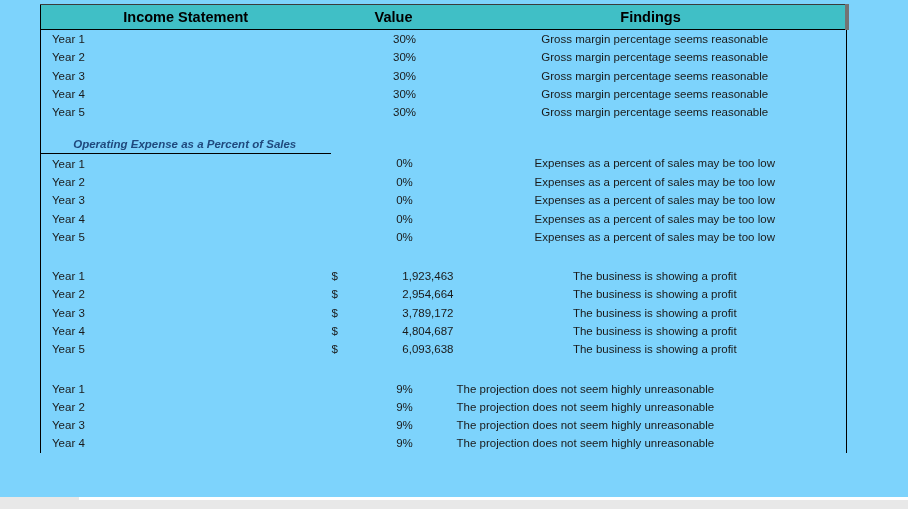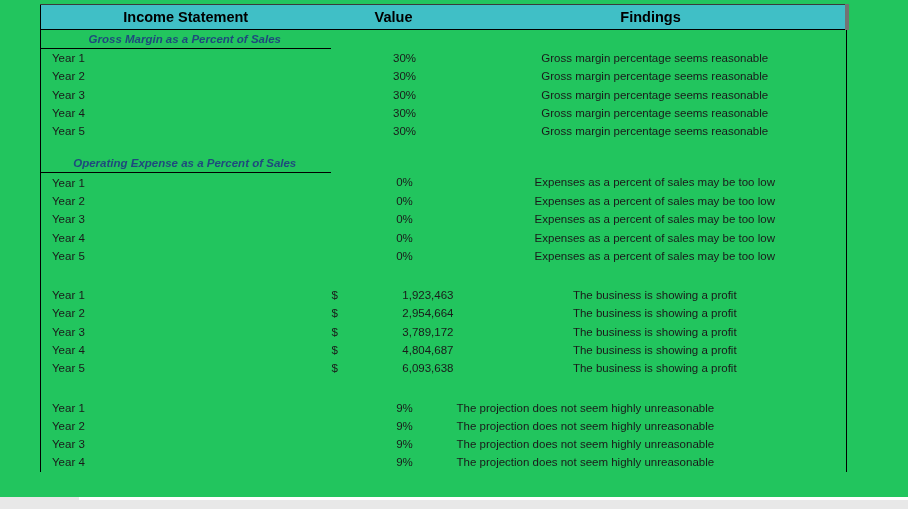--- a/index.html
+++ b/index.html
@@ -13,21 +13,21 @@
     font-family: "Liberation Sans", sans-serif;
     overflow: hidden;
     position: relative;
   }
 
   #sheet {
     position: absolute;
     left: 0; top: 0;
     width: 908px;
     height: 497px;
-    background: #22c55e;
+    background: #7dd3fc;
   }
 
   
   #bottom-strip {
     position: absolute;
     left: 0;
     top: 497px;
     width: 908px;
     height: 12px;
     background: #e8e8e8;
@@ -146,26 +146,20 @@
 
     <thead>
       <tr class="head">
         <td class="h-income">Income Statement</td>
         <td colspan="2">Value</td>
         <td class="h-findings">Findings</td>
       </tr>
     </thead>
 
     <tbody id="table-body">
-        <tr class="section">
-          <td class="sec-title">Gross Margin as a Percent of Sales</td>
-          <td class="sec-blank"></td>
-          <td class="sec-blank"></td>
-          <td class="sec-blank edge-right"></td>
-        </tr>
         <tr>
           <td class="year">Year 1</td>
           <td class="dollar"></td>
           <td class="value pct">30%</td>
           <td class="finding edge-right">Gross margin percentage seems reasonable</td>
         </tr>
         <tr>
           <td class="year">Year 2</td>
           <td class="dollar"></td>
           <td class="value pct">30%</td>

